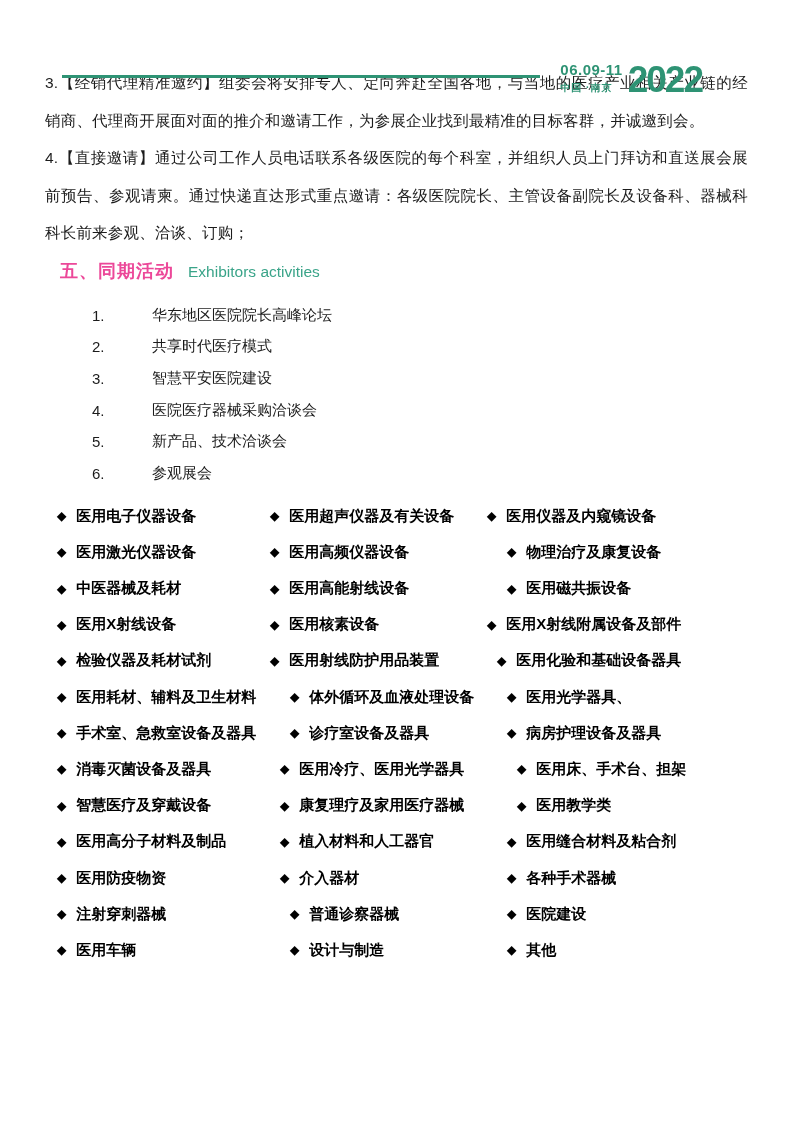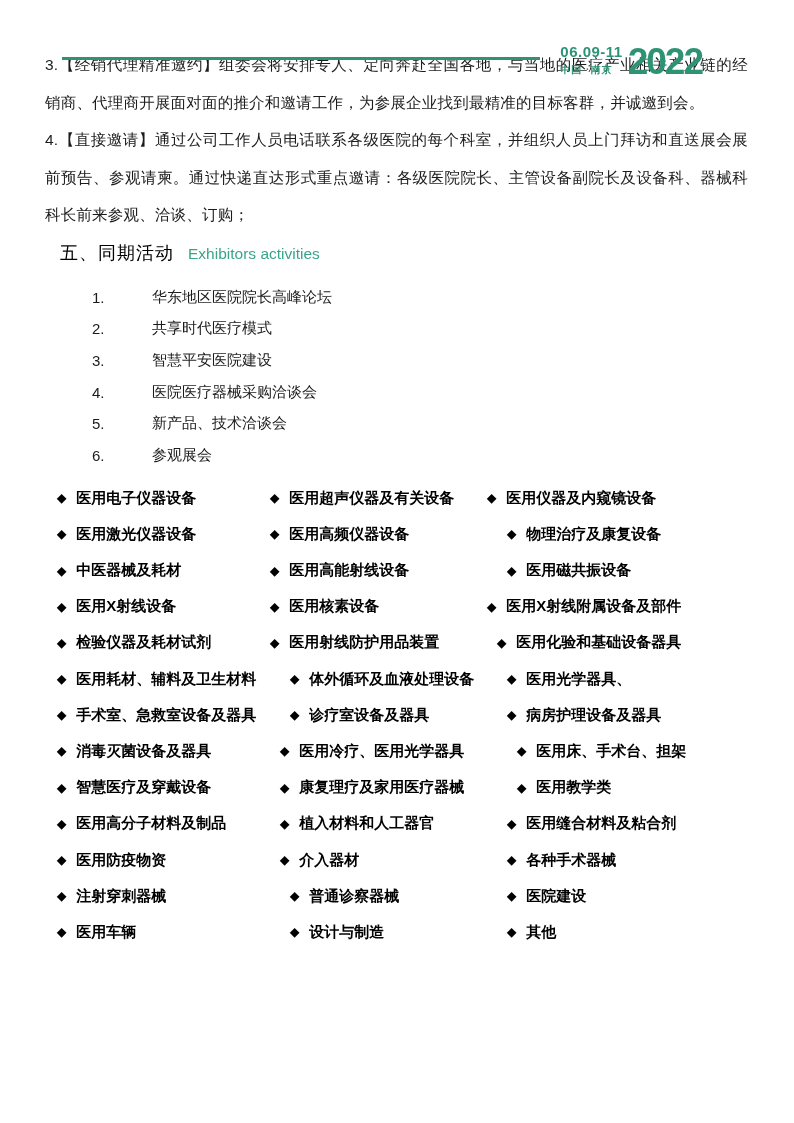--- a/index.html
+++ b/index.html
@@ -1,21 +1,21 @@
 <!DOCTYPE html>
 <html><head>
 <meta charset="utf-8">
 <style>
   * { margin: 0; padding: 0; box-sizing: border-box; }
   html, body { background: #ffffff; }
   .page {
     position: relative;
     width: 794px;
     height: 1071px;
-    margin: 0 auto;
+    margin: 18px auto;
     background: #ffffff;
     overflow: hidden;
     font-family: "Liberation Sans", sans-serif;
     color: #1d1d1d;
   }
   
   .header-rule {
     position: absolute;
     left: 62px;
     top: 57px;
@@ -66,22 +66,22 @@
     color: #1c1c1c;
     letter-spacing: 0.2px;
   }
   .sec-head {
     margin: 6px 0 0 15px;
     font-size: 18px;
     line-height: 26px;
     white-space: nowrap;
   }
   .sec-head .h-zh {
-    font-weight: 400;
-    color: #000000;
+    font-weight: 700;
+    color: #ec4899;
     letter-spacing: 1px;
   }
   .sec-head .h-en {
     font-weight: 400;
     font-size: 15.5px;
     color: #3aa489;
     margin-left: 9px;
   }
   .sec-head.second { margin-top: 26px; }
   .activities {

